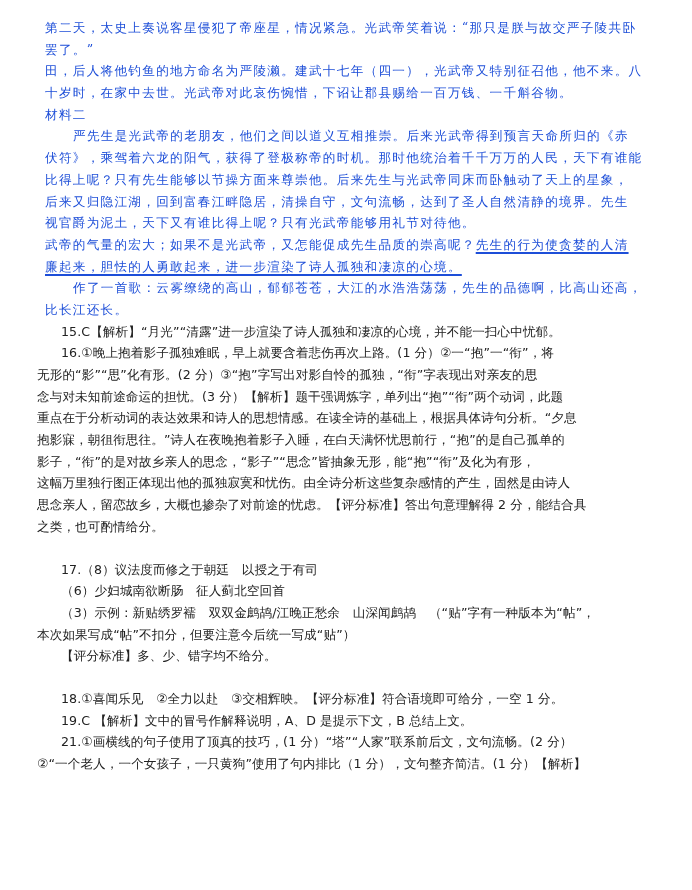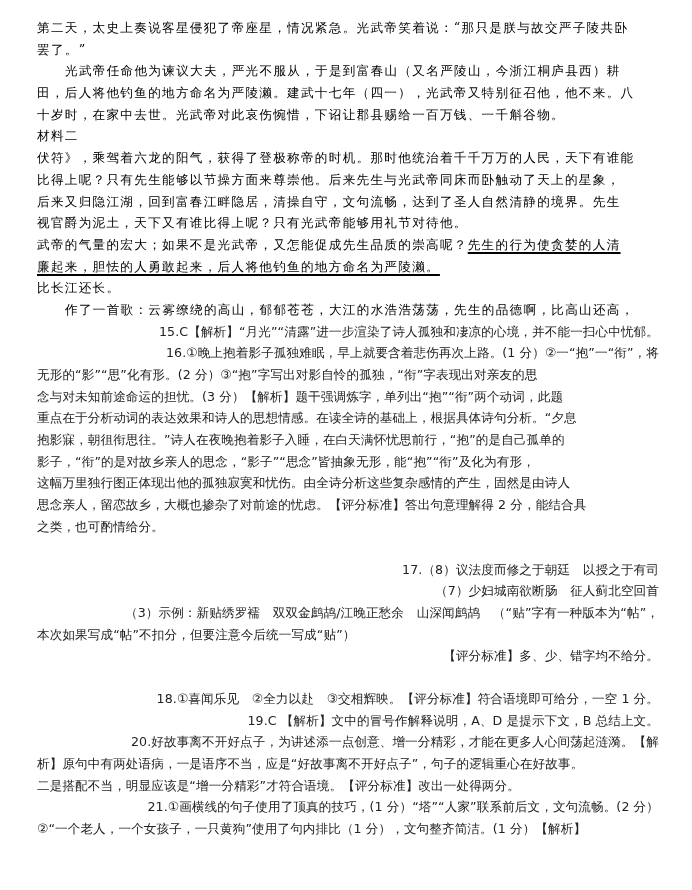--- a/index.html
+++ b/index.html
@@ -24,60 +24,61 @@
     .line {
       font-size: 12.6px;
       line-height: 21.7px;
       height: 21.7px;
       white-space: nowrap;
       letter-spacing: 0.1px;
     }
     .serifish {
       font-family: "DejaVu Serif", "Liberation Serif", serif;
       letter-spacing: 1.3px;
-      color: #000000;
+      color: #1d4ed8;
+      margin-left: 8px;
     }
-    .indent { padding-left: 24px; text-align: right; }
+    .indent { padding-left: 24px; }
     .indent2 { padding-left: 28px; }
     .gap { height: 21px; }
     .ul {
       text-decoration: underline;
       text-decoration-thickness: 1.5px;
       text-underline-offset: 3px;
     }
   </style>
 </head>
 <body>
 
 <div class="page">
 
   <div>
     <div class="line serifish">第二天，太史上奏说客星侵犯了帝座星，情况紧急。光武帝笑着说：“那只是朕与故交严子陵共卧</div>
     <div class="line serifish">罢了。”</div>
-    <div class="line serifish indent2">光武帝任命他为谏议大夫，严光不服从，于是到富春山（又名严陵山，今浙江桐庐县西）耕</div>
     <div class="line serifish">田，后人将他钓鱼的地方命名为严陵濑。建武十七年（四一），光武帝又特别征召他，他不来。八</div>
     <div class="line serifish">十岁时，在家中去世。光武帝对此哀伤惋惜，下诏让郡县赐给一百万钱、一千斛谷物。</div>
   </div>
 
   <div>
     <div class="line serifish">材料二</div>
+    <div class="line serifish indent2">严先生是光武帝的老朋友，他们之间以道义互相推崇。后来光武帝得到预言天命所归的《赤</div>
     <div class="line serifish">伏符》，乘驾着六龙的阳气，获得了登极称帝的时机。那时他统治着千千万万的人民，天下有谁能</div>
     <div class="line serifish">比得上呢？只有先生能够以节操方面来尊崇他。后来先生与光武帝同床而卧触动了天上的星象，</div>
     <div class="line serifish">后来又归隐江湖，回到富春江畔隐居，清操自守，文句流畅，达到了圣人自然清静的境界。先生</div>
     <div class="line serifish">视官爵为泥土，天下又有谁比得上呢？只有光武帝能够用礼节对待他。</div>
 
     <div class="line serifish">
       <span>武帝的气量的宏大；如果不是光武帝，又怎能促成先生品质的崇高呢？</span><span class="ul">先生的行为使贪婪的人清</span>
     </div>
     <div class="line serifish">
-      <span class="ul">廉起来，胆怯的人勇敢起来，后人将他钓鱼的地方命名为严陵濑。</span>
+      <span class="ul">廉起来，胆怯的人勇敢起来，进一步渲染了诗人孤独和凄凉的心境。</span>
     </div>
 
+    <div class="line serifish indent2">作了一首歌：云雾缭绕的高山，郁郁苍苍，大江的水浩浩荡荡，先生的品德啊，比高山还高，</div>
     <div class="line serifish">比长江还长。</div>
-    <div class="line serifish indent2">作了一首歌：云雾缭绕的高山，郁郁苍苍，大江的水浩浩荡荡，先生的品德啊，比高山还高，</div>
   </div>
 
   <div>
     <div class="line indent">15.C【解析】“月光”“清露”进一步渲染了诗人孤独和凄凉的心境，并不能一扫心中忧郁。</div>
   </div>
   <div>
     <div class="line indent">16.①晚上抱着影子孤独难眠，早上就要含着悲伤再次上路。(1 分）②一“抱”一“衔”，将</div>
     <div class="line">无形的“影”“思”化有形。(2 分）③“抱”字写出对影自怜的孤独，“衔”字表现出对亲友的思</div>
     <div class="line">念与对未知前途命运的担忧。(3 分）【解析】题干强调炼字，单列出“抱”“衔”两个动词，此题</div>
     <div class="line">重点在于分析动词的表达效果和诗人的思想情感。在读全诗的基础上，根据具体诗句分析。“夕息</div>
@@ -85,37 +86,32 @@
     <div class="line">影子，“衔”的是对故乡亲人的思念，“影子”“思念”皆抽象无形，能“抱”“衔”及化为有形，</div>
     <div class="line">这幅万里独行图正体现出他的孤独寂寞和忧伤。由全诗分析这些复杂感情的产生，固然是由诗人</div>
     <div class="line">思念亲人，留恋故乡，大概也掺杂了对前途的忧虑。【评分标准】答出句意理解得 2 分，能结合具</div>
     <div class="line">之类，也可酌情给分。</div>
   </div>
 
   <div class="gap"></div>
 
   <div>
     <div class="line indent">17.（8）议法度而修之于朝廷　以授之于有司</div>
-    <div class="line indent">（7）少妇城南欲断肠　征人蓟北空回首</div>
+    <div class="line indent">（6）少妇城南欲断肠　征人蓟北空回首</div>
     <div class="line indent">（3）示例：新贴绣罗襦　双双金鹧鸪/江晚正愁余　山深闻鹧鸪　（“贴”字有一种版本为“帖”，</div>
     <div class="line">本次如果写成“帖”不扣分，但要注意今后统一写成“贴”）</div>
     <div class="line indent">【评分标准】多、少、错字均不给分。</div>
   </div>
 
   <div class="gap"></div>
 
   <div>
     <div class="line indent">18.①喜闻乐见　②全力以赴　③交相辉映。【评分标准】符合语境即可给分，一空 1 分。</div>
   </div>
   <div>
     <div class="line indent">19.C 【解析】文中的冒号作解释说明，A、D 是提示下文，B 总结上文。</div>
   </div>
   <div>
-    <div class="line indent">20.好故事离不开好点子，为讲述添一点创意、增一分精彩，才能在更多人心间荡起涟漪。【解</div>
-    <div class="line">析】原句中有两处语病，一是语序不当，应是“好故事离不开好点子”，句子的逻辑重心在好故事。</div>
-    <div class="line">二是搭配不当，明显应该是“增一分精彩”才符合语境。【评分标准】改出一处得两分。</div>
-  </div>
-  <div>
     <div class="line indent">21.①画横线的句子使用了顶真的技巧，(1 分）“塔”“人家”联系前后文，文句流畅。(2 分）</div>
     <div class="line">②“一个老人，一个女孩子，一只黄狗”使用了句内排比（1 分），文句整齐简洁。(1 分）【解析】</div>
   </div>
 
 </div>
 
 </body></html>

